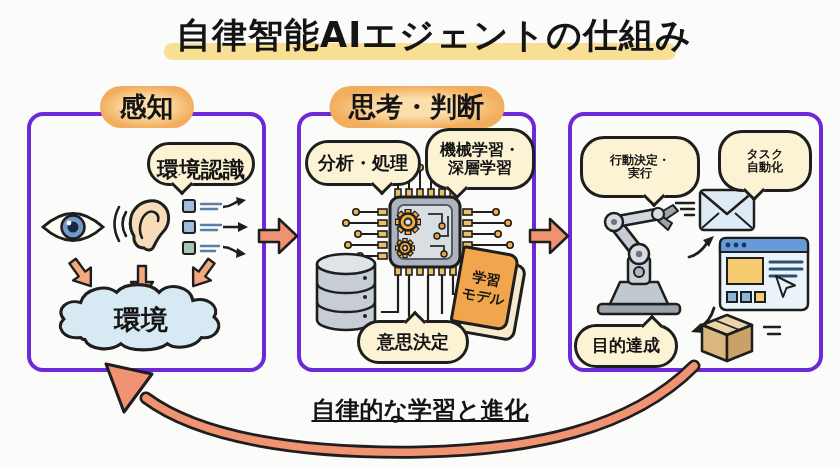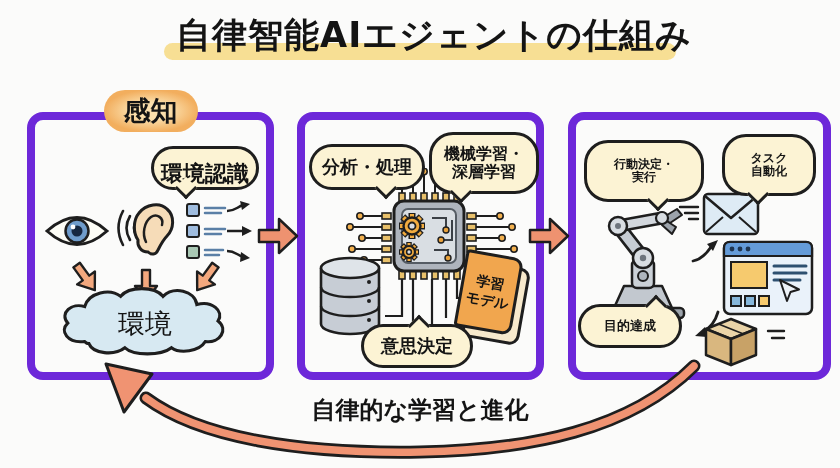--- a/index.html
+++ b/index.html
@@ -7,56 +7,56 @@
          font-family:"DejaVu Sans","Liberation Sans",sans-serif;color:#141414;}
   .abs{position:absolute;}
 
   
   .title{position:absolute;top:12px;left:0;right:0;text-align:center;
          font-size:35px;font-weight:900;letter-spacing:1px;z-index:2;padding-left:28px;}
   .title-hl{position:absolute;top:43px;left:50%;transform:translateX(-50%);
             width:512px;height:17px;background:#F7DF94;border-radius:9px;z-index:1;}
 
   
-  .panel{position:absolute;top:112px;height:252px;border:8px solid #6d28d9;
+  .panel{position:absolute;top:112px;height:252px;border:4px solid #6d28d9;
          border-radius:16px;background:transparent;}
   .p1{left:27px;width:231px;}
   .p2{left:297px;width:231px;}
   .p3{left:568px;width:247px;}
   .badge{position:absolute;top:-30px;left:50%;transform:translateX(-50%);
          padding:3px 20px;border-radius:26px;
          background:radial-gradient(closest-side,#FBDFAC 40%,#F2AE5E);
          font-size:27px;font-weight:900;white-space:nowrap;z-index:3;}
 
   
   .bubble{position:absolute;background:#FCF3D4;border:3px solid #1E1E1E;border-radius:24px;
           display:flex;align-items:center;justify-content:center;text-align:center;
           font-weight:800;line-height:1.12;white-space:pre-line;z-index:2;}
   .tail{position:absolute;width:13px;height:13px;background:#FCF3D4;transform:rotate(45deg);}
   .tail.b{bottom:-9px;border-right:3px solid #1E1E1E;border-bottom:3px solid #1E1E1E;}
   .tail.t{top:-9px;border-left:3px solid #1E1E1E;border-top:3px solid #1E1E1E;}
 
   
   .cloud-wrap{position:absolute;left:20px;top:164px;width:180px;height:74px;}
   .cloud-label{position:absolute;left:0;right:0;top:22px;text-align:center;
-               font-size:27px;font-weight:400;}
+               font-size:27px;font-weight:700;}
 
   
   .book{position:absolute;left:154px;top:134px;width:66px;height:86px;
         transform:rotate(10deg);z-index:2;}
   .book .pages{position:absolute;left:9px;top:9px;width:52px;height:72px;background:#F7E9CC;
                border:3px solid #1E1E1E;border-radius:4px 10px 10px 4px;}
   .book .cover{position:absolute;left:0;top:0;width:52px;height:72px;background:#F1A64E;
                border:3px solid #1E1E1E;border-radius:4px 10px 10px 4px;
                display:flex;align-items:center;justify-content:center;
                font-size:14px;font-weight:800;white-space:pre-line;text-align:center;}
 
   
   .feedback-label{position:absolute;top:394px;left:0;right:0;text-align:center;
-                  font-size:24px;font-weight:900;z-index:2;}
+                  font-size:24px;font-weight:900;z-index:2;text-decoration:underline;}
   .feedback-svg{position:absolute;left:0;top:352px;z-index:1;}
 
   .blockarrow{position:absolute;top:214px;z-index:1;}
   .a1{left:256px;} .a2{left:527px;}
 </style>
 </head>
 <body>
 
 <div class="stage">
 
@@ -113,20 +113,21 @@
 
     <div class="cloud-wrap">
       <svg width="180" height="74" viewBox="0 0 170 72" preserveAspectRatio="none">
         <path d="M28,56 C12,58 4,46 12,38 C4,28 16,18 28,22 C32,8 52,4 62,12 C70,2 94,2 102,12 C112,2 132,6 134,20 C148,16 160,26 154,36 C164,44 156,58 142,56 C136,66 118,68 110,62 C100,70 74,70 66,62 C56,70 36,68 32,58 C30,58 29,57 28,56 Z" fill="#D7E9F2" stroke="#1E1E1E" stroke-width="3"></path>
       </svg>
       <div class="cloud-label">環境</div>
     </div>
   </div>
 
   <div class="panel p2">
+    <div class="badge">思考・判断</div>
 
     <div class="bubble" style="left:4px;top:24px;width:110px;height:40px;font-size:18px;">
       <span>分析・処理</span>
       <span class="tail b" style="left:60%;"></span>
     </div>
     <div class="bubble" style="left:124px;top:12px;width:104px;height:56px;font-size:16px;">
       <span>機械学習・
 深層学習</span>
       <span class="tail b" style="left:20%;"></span>
     </div>
@@ -353,21 +354,21 @@
       <polygon points="6,15 31,5 56,15 31,25" fill="#EAD4A8" stroke="#1E1E1E" stroke-width="2.5" stroke-linejoin="round"></polygon>
       <polygon points="6,15 31,25 31,51 6,41" fill="#D9B77F" stroke="#1E1E1E" stroke-width="2.5" stroke-linejoin="round"></polygon>
       <polygon points="31,25 56,15 56,41 31,51" fill="#C8A267" stroke="#1E1E1E" stroke-width="2.5" stroke-linejoin="round"></polygon>
       <path d="M18.5,10 L43.5,20" stroke="#1E1E1E" stroke-width="1.8"></path>
     </svg>
 
     <svg class="abs" style="left:190px;top:208px;" width="20" height="14" viewBox="0 0 20 14">
       <path d="M2,3 H18 M6,10 H18" stroke="#1E1E1E" stroke-width="2.4" stroke-linecap="round"></path>
     </svg>
 
-    <div class="bubble" style="left:2px;top:184px;width:98px;height:38px;font-size:13px;">
+    <div class="bubble" style="left:2px;top:208px;width:98px;height:38px;font-size:17px;">
       <span>目的達成</span>
       <span class="tail t" style="left:68%;"></span>
     </div>
   </div>
 
   <svg class="blockarrow a1" width="44" height="44" viewBox="0 0 44 44">
     <path d="M3,16 L23,16 L23,5 L41,22 L23,39 L23,28 L3,28 Z" fill="#EE9270" stroke="#1E1E1E" stroke-width="2.5" stroke-linejoin="round"></path>
   </svg>
   <svg class="blockarrow a2" width="44" height="44" viewBox="0 0 44 44">
     <path d="M3,16 L23,16 L23,5 L41,22 L23,39 L23,28 L3,28 Z" fill="#EE9270" stroke="#1E1E1E" stroke-width="2.5" stroke-linejoin="round"></path>

